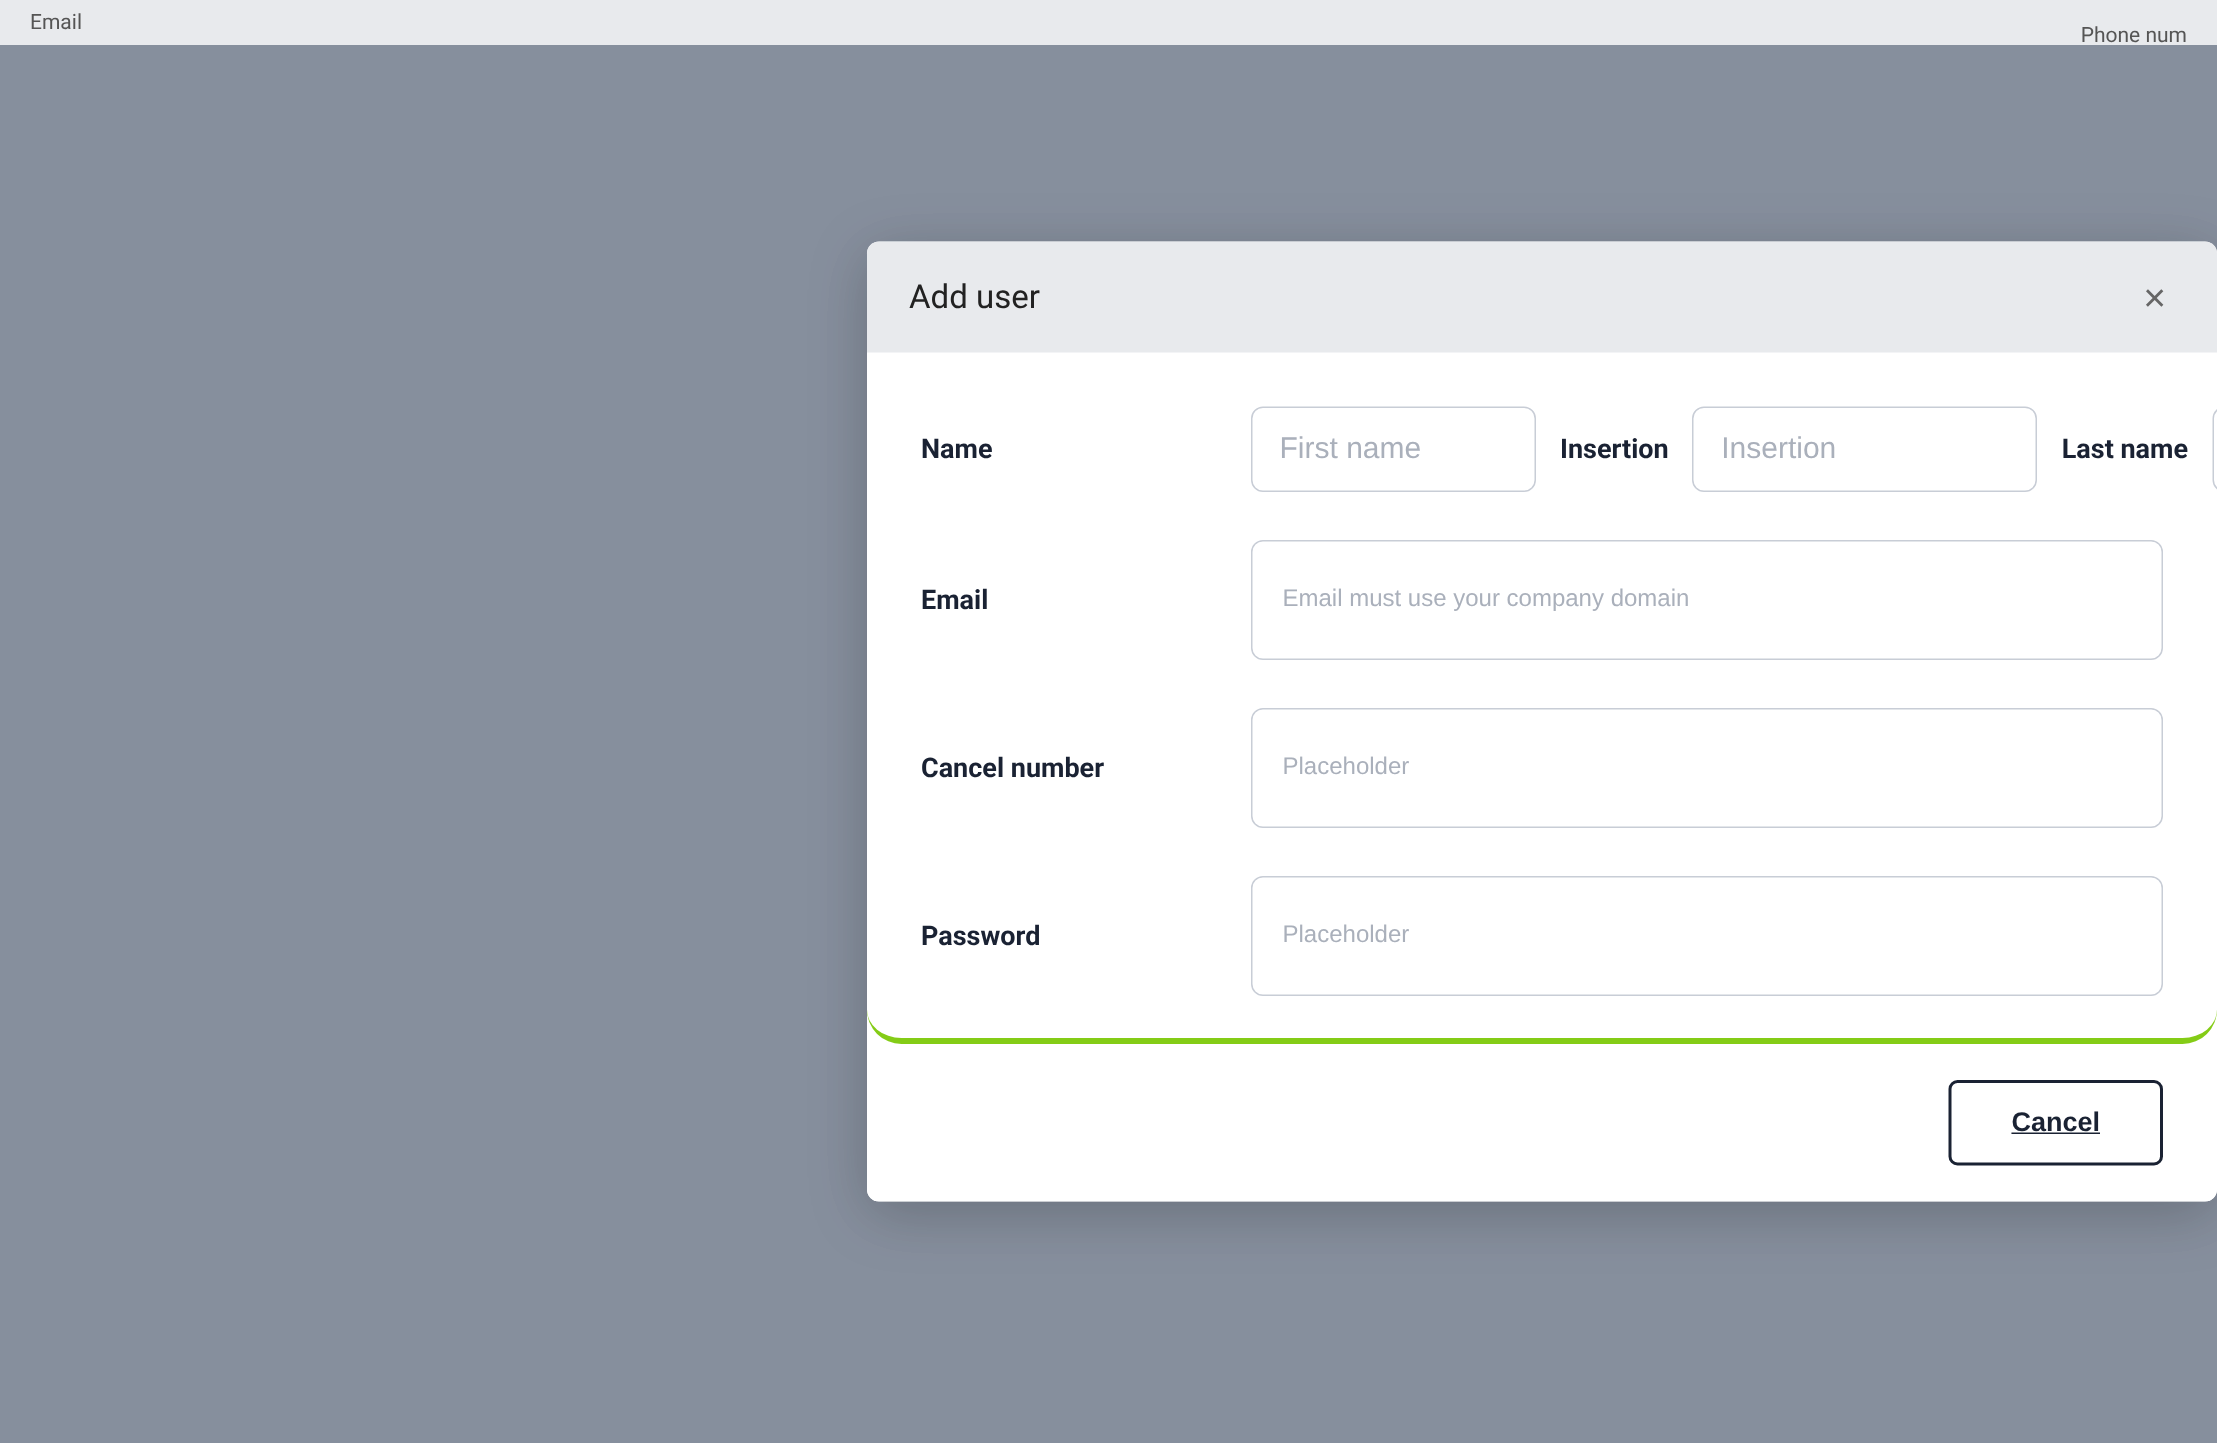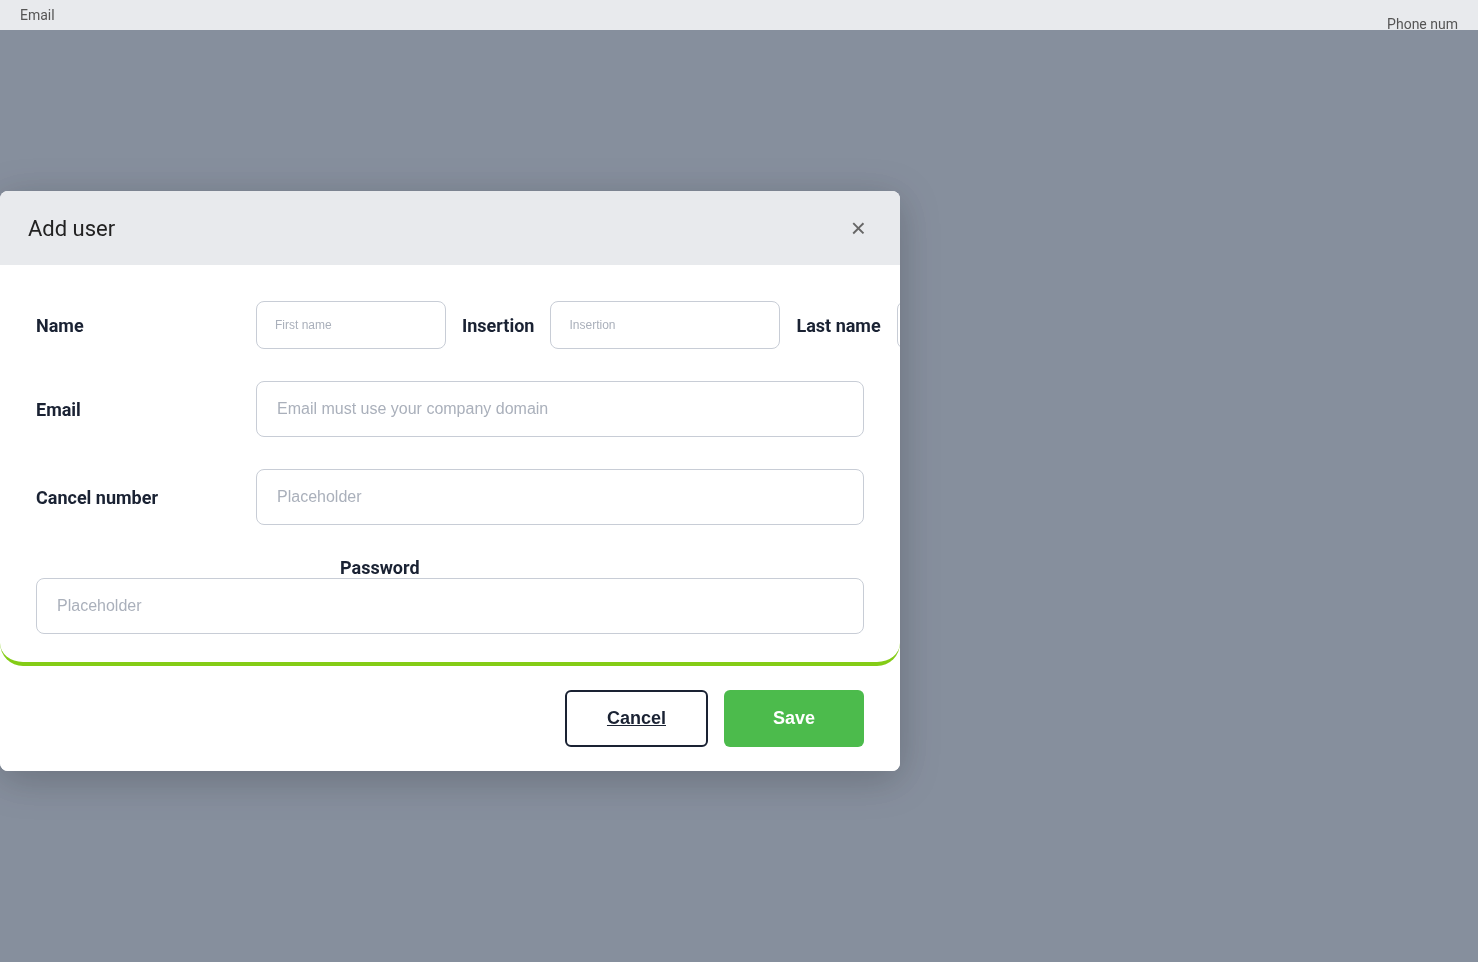--- a/index.html
+++ b/index.html
@@ -16,21 +16,21 @@
       min-height: 100vh;
       font-family: -apple-system, BlinkMacSystemFont, 'Segoe UI', Roboto, sans-serif;
     }
 
     .backdrop {
       position: fixed;
       inset: 0;
       background: rgba(100, 110, 125, 0.55);
       display: flex;
       align-items: center;
-      justify-content: flex-start;
+      justify-content: flex-end;
     }
 
     
     .table-bg {
       position: fixed;
       top: 0;
       left: 0;
       right: 0;
       height: 30px;
       background: #e8eaed;
@@ -82,21 +82,20 @@
     }
 
     .form-row {
       display: flex;
       align-items: center;
       margin-bottom: 32px;
     }
 
     .form-row:last-child {
       margin-bottom: 0;
-      flex-direction: column;
     }
 
     .field-label {
       font-size: 18px;
       font-weight: 700;
       color: #1a2233;
       width: 220px;
       flex-shrink: 0;
     }
 
@@ -104,21 +103,21 @@
       display: flex;
       align-items: center;
       flex: 1;
       gap: 0;
     }
 
     .name-input {
       border: 1.5px solid #c8cdd6;
       border-radius: 8px;
       padding: 16px 18px;
-      font-size: 12px;
+      font-size: 20px;
       color: #3b82f6;
       outline: none;
       background: #fff;
     }
 
     .name-input::placeholder {
       color: #aab0bb;
     }
 
     .first-name-input {
@@ -146,21 +145,21 @@
     }
 
     .last-name-input {
       width: 190px;
     }
 
     .full-input {
       flex: 1;
       border: 1.5px solid #c8cdd6;
       border-radius: 8px;
-      padding: 18px 20px;
+      padding: 30px 20px;
       font-size: 16px;
       color: #aab0bb;
       outline: none;
       background: #fff;
       width: 100%;
     }
 
     .full-input::placeholder {
       color: #aab0bb;
     }
@@ -240,16 +239,15 @@
 
       <div class="form-row">
         <span class="field-label">Password</span>
         <input class="full-input" type="password" placeholder="Placeholder" style="">
       </div>
 
     </div>
 
     <div class="dialog-footer">
       <button class="cancel-btn">Cancel</button>
-      <button class="save-btn">Save</button>
     </div>
   </div>
 </div>
 
 </body></html>

